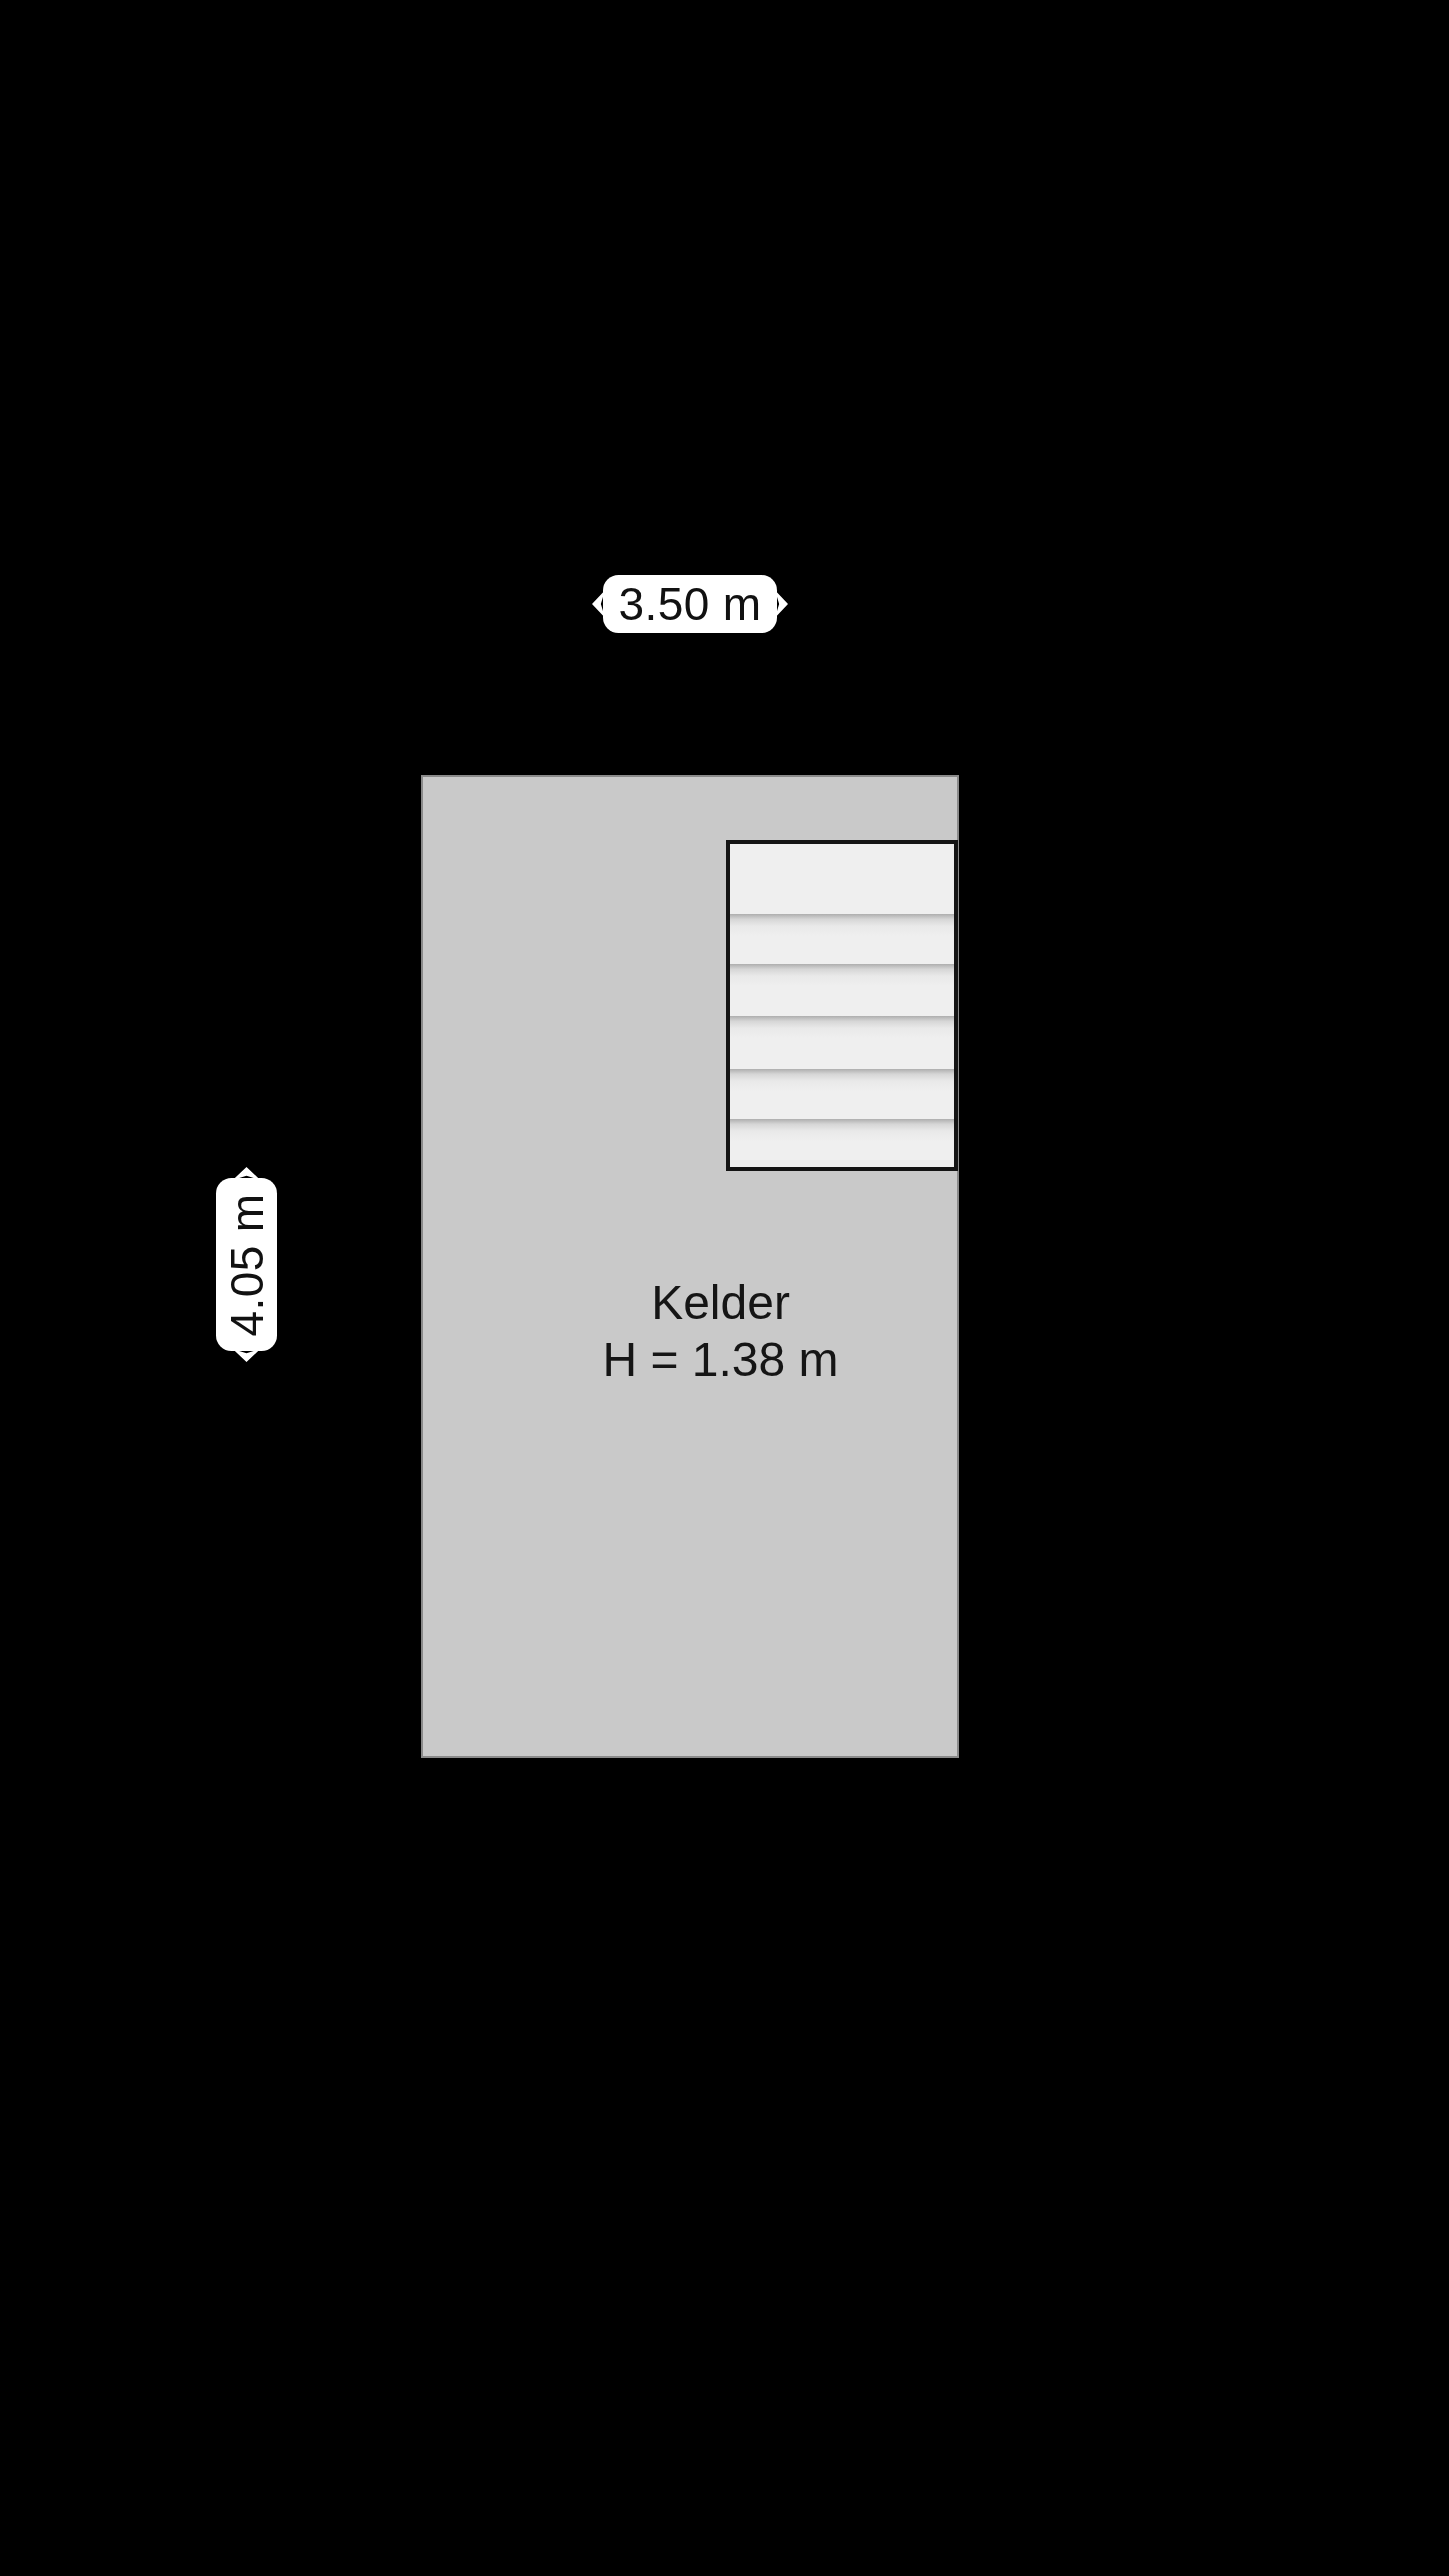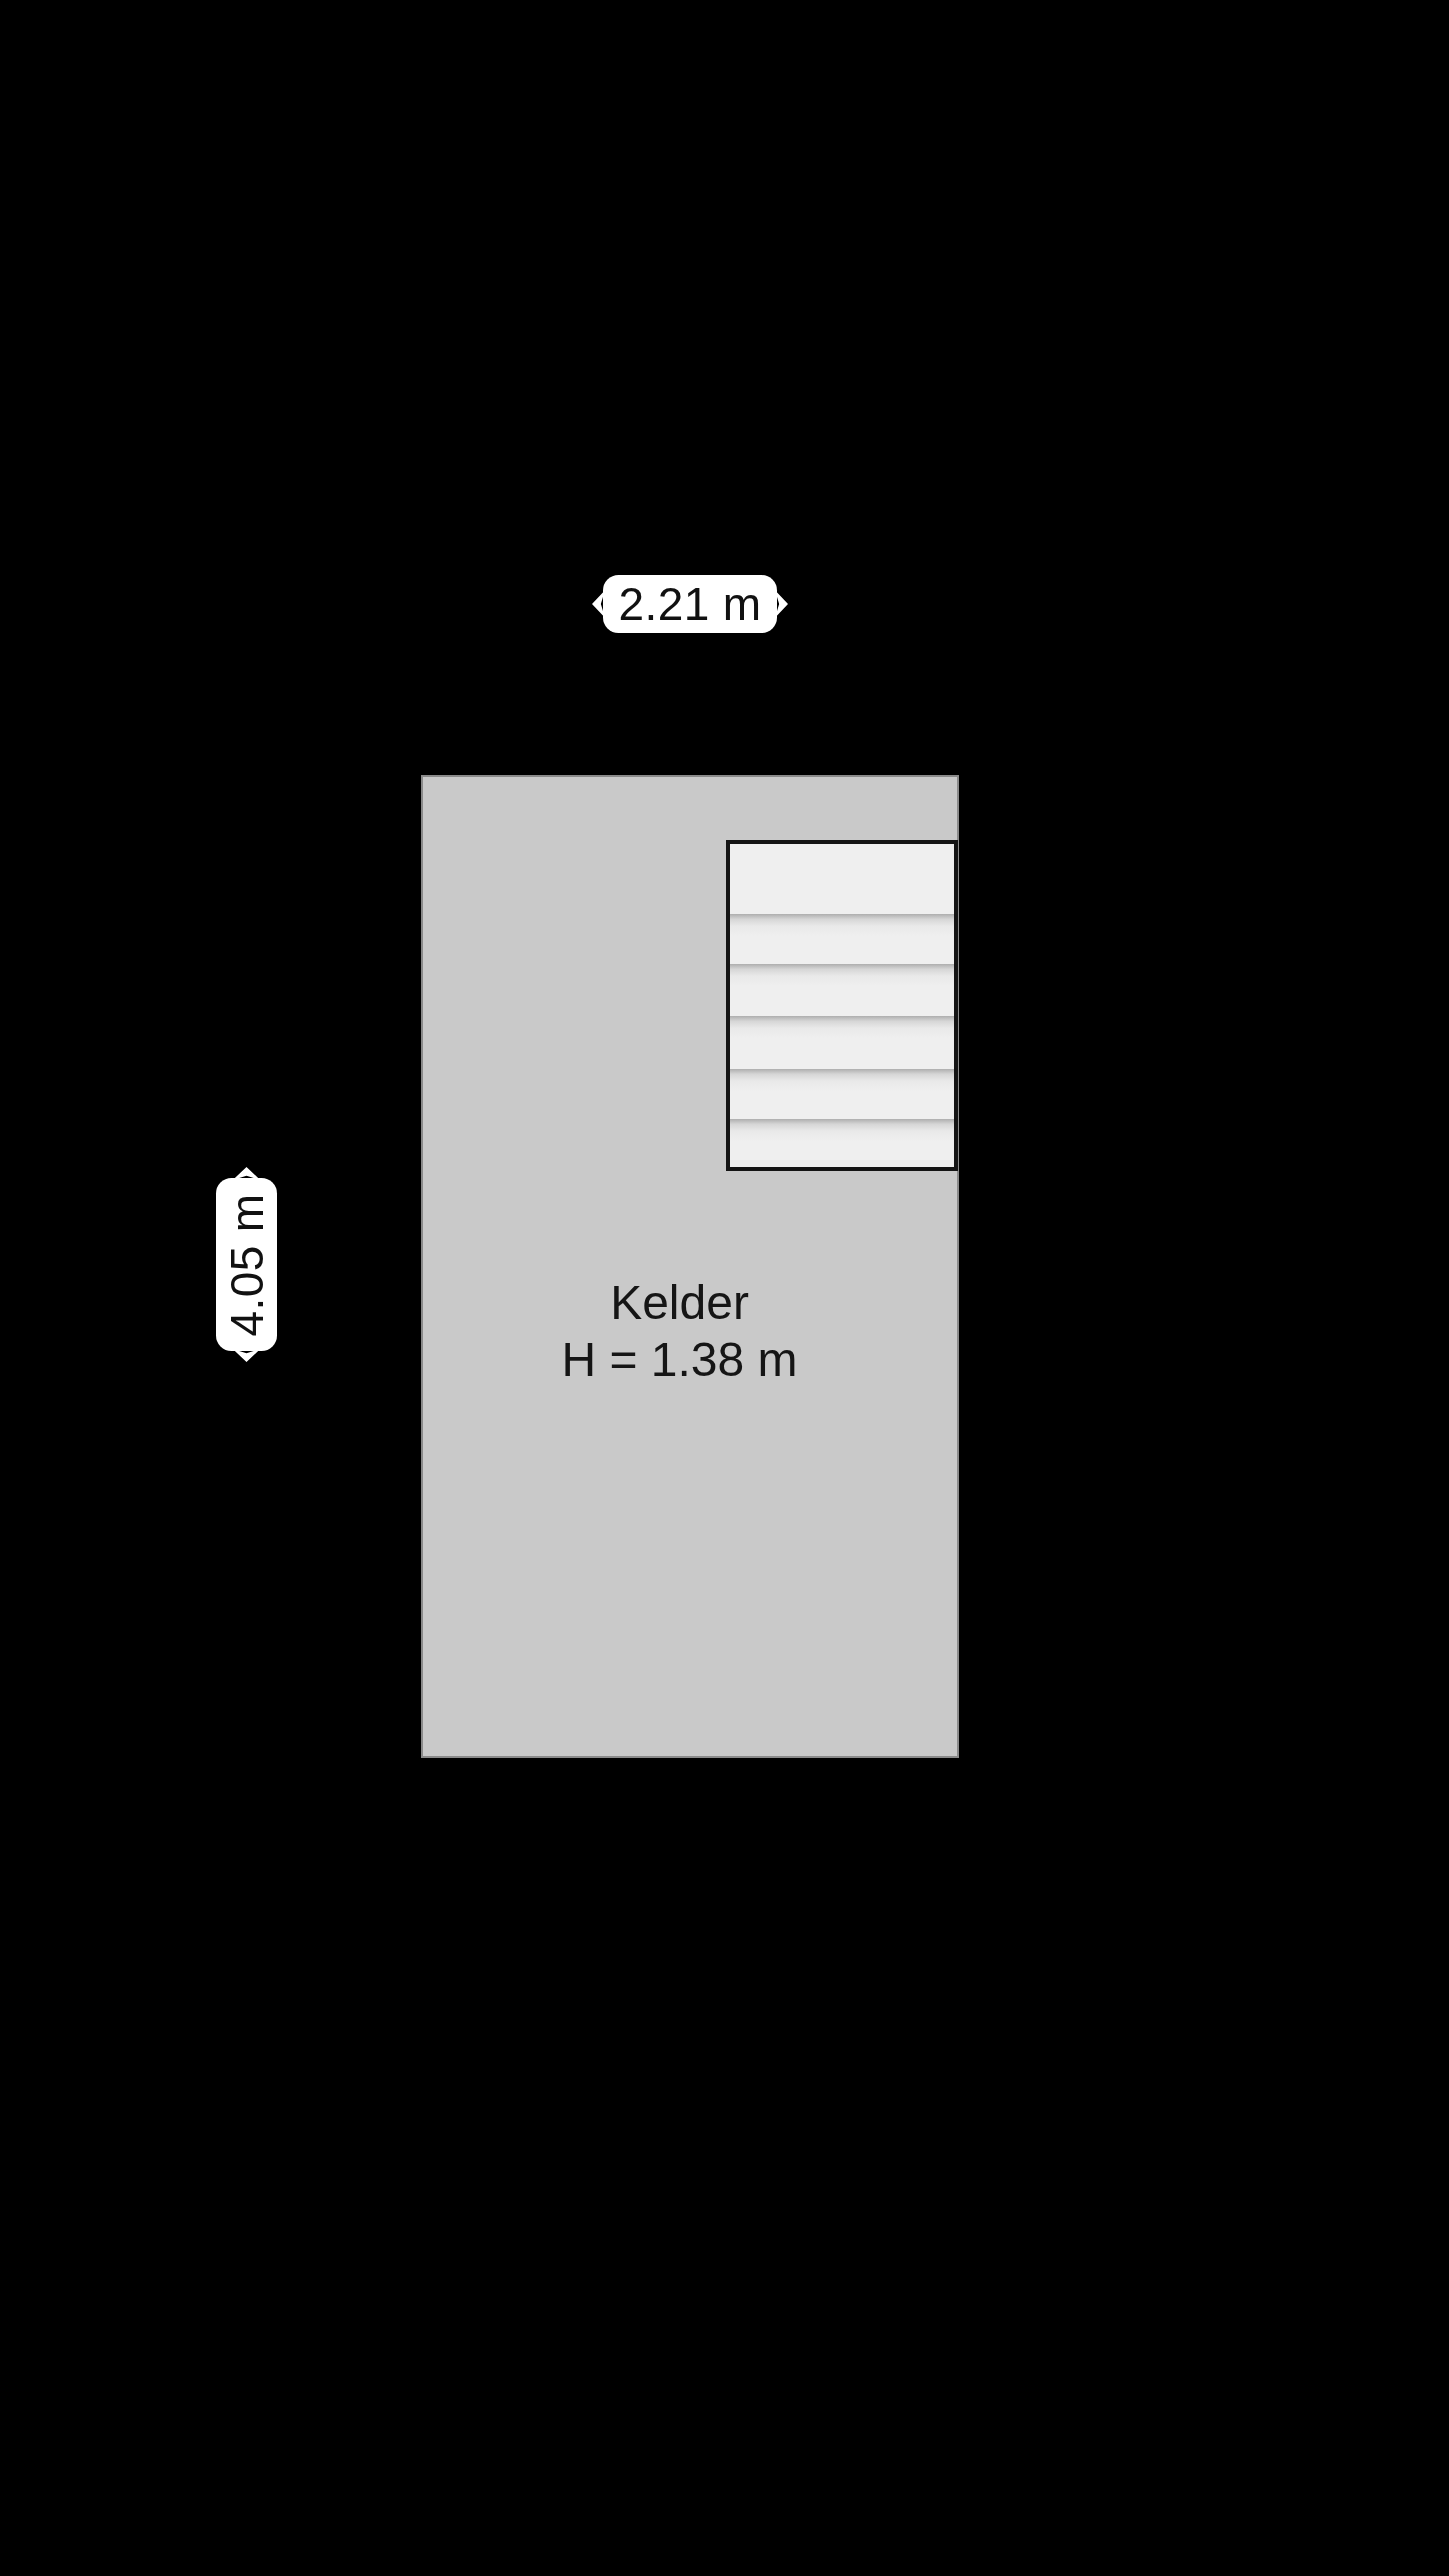--- a/index.html
+++ b/index.html
@@ -57,30 +57,31 @@
     clip-path:polygon(50% 0,0 100%,50% 68%,100% 100%);}
   .nub-down{bottom:-11px;left:50%;transform:translateX(-50%);width:27.5px;height:13px;
     clip-path:polygon(50% 100%,0 0,50% 32%,100% 0);}
 
   
   .room-label{
     position:absolute;left:421px;top:1274px;width:517px;
     text-align:center;
     font-size:48px;line-height:57px;
     color:var(--text-color,#151515);
+    padding-left:41px;
   }
 </style>
 </head>
 <body>
 
 <div class="canvas">
 
   <div class="dim-pill dim-h">
     <span class="nub nub-left"></span>
-    <span class="dim-text">2.21 m</span>
+    <span class="dim-text">3.50 m</span>
     <span class="nub nub-right"></span>
   </div>
 
   <div class="dim-pill dim-v">
     <span class="nub nub-up"></span>
     <span class="dim-text vertical">4.05 m</span>
     <span class="nub nub-down"></span>
   </div>
 
   <div class="room"></div>

